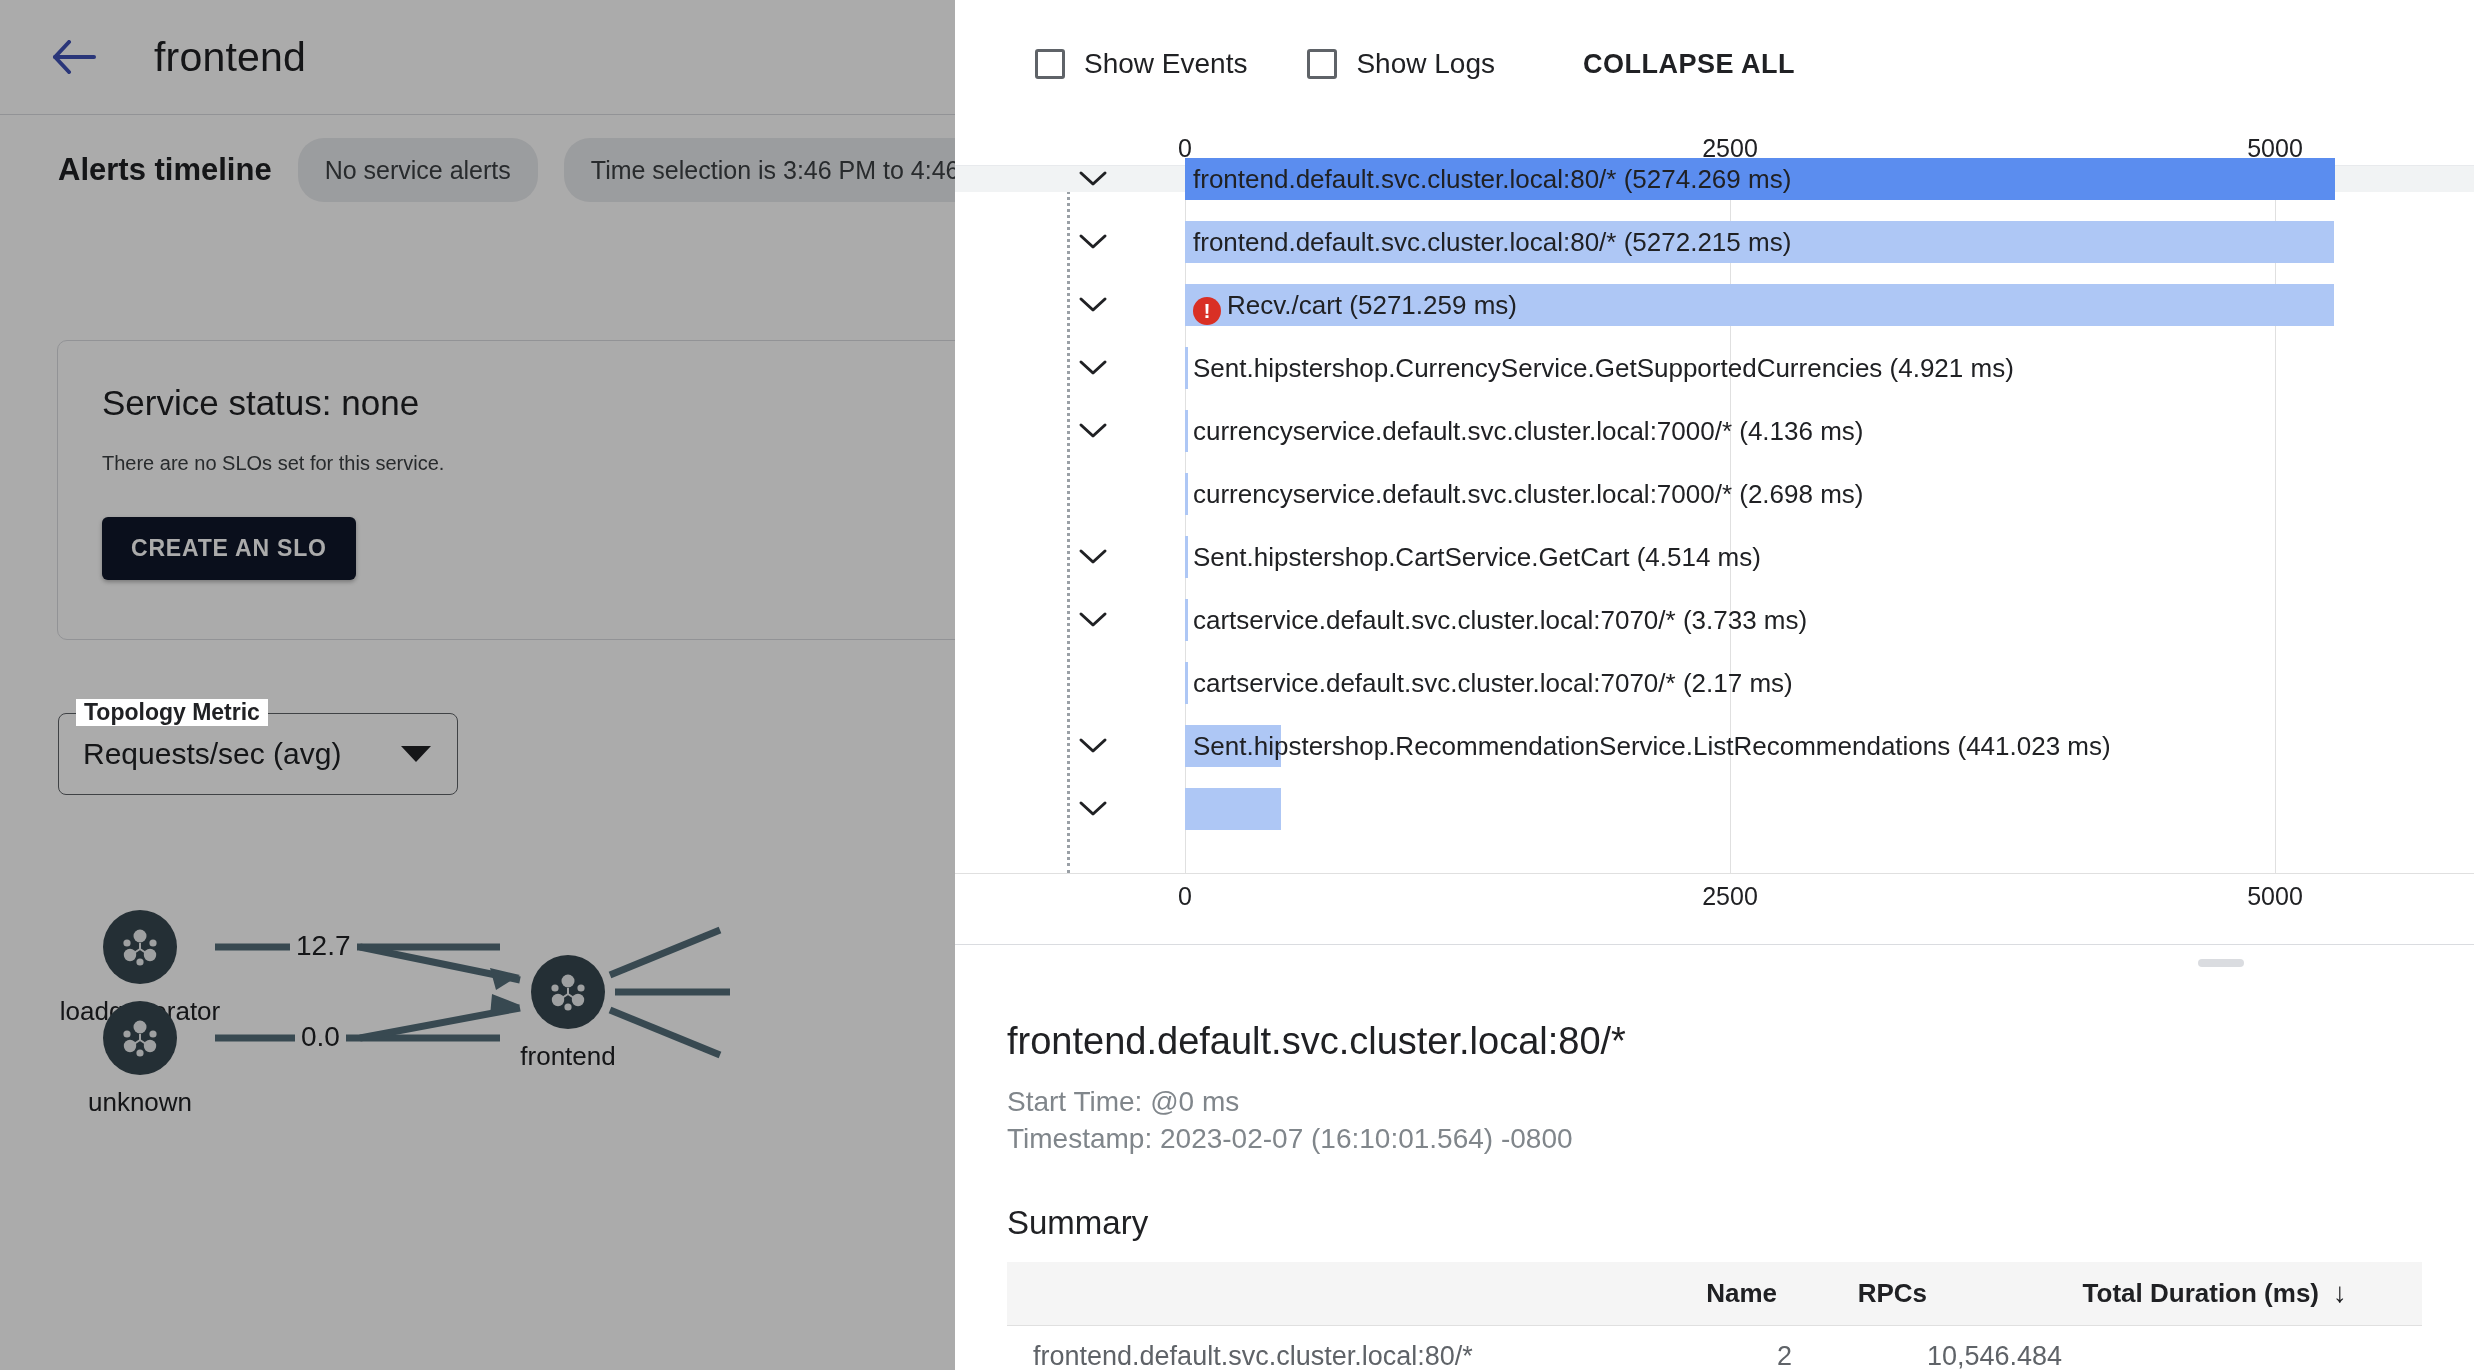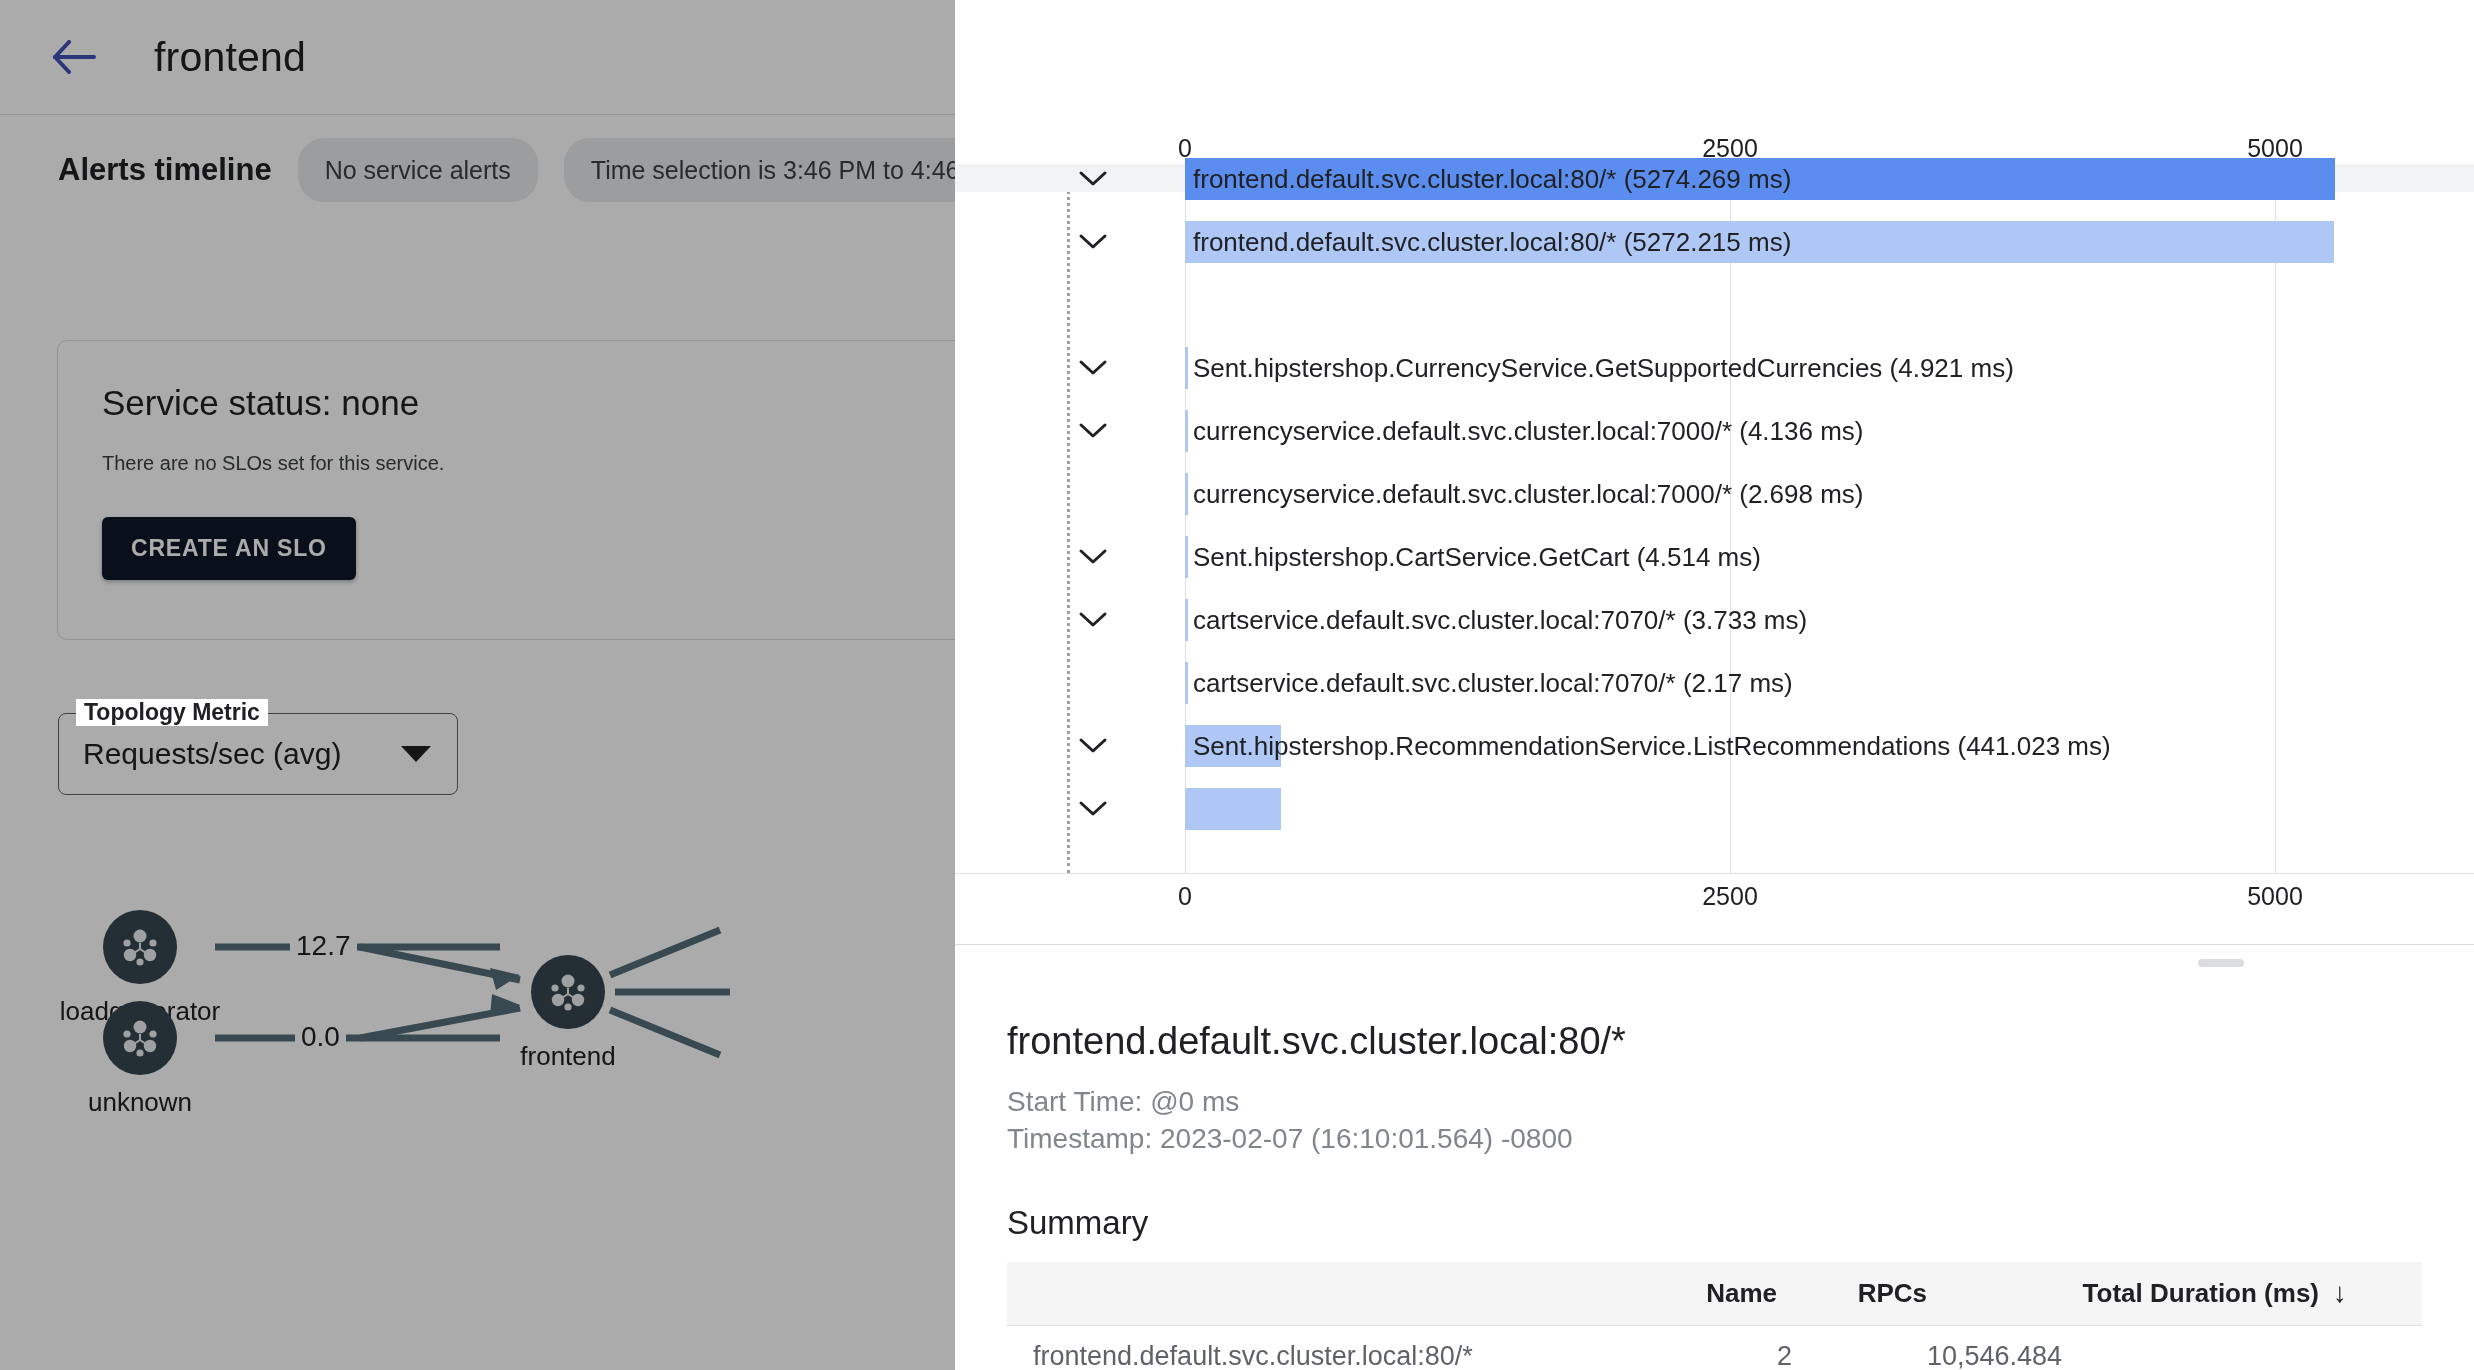--- a/index.html
+++ b/index.html
@@ -321,20 +321,31 @@
 
       <div class="edge-label" style="left:290px;top:50px">12.7</div>
       <div class="edge-label" style="left:295px;top:141px">0.0</div>
     </div>
   </div>
 
   <div id="scrim"></div>
 
   <div id="trace-panel">
 
+    <div class="tp-toolbar">
+      <div class="cb-item">
+        <span class="cb-box"></span>
+        <span class="cb-label">Show Events</span>
+      </div>
+      <div class="cb-item">
+        <span class="cb-box"></span>
+        <span class="cb-label">Show Logs</span>
+      </div>
+      <div class="collapse-all">COLLAPSE ALL</div>
+    </div>
 
     <div class="axis-top" id="axis-top">
         <div class="axis-tick" style="left: 230px; top: 6px;">0</div>
         <div class="axis-tick" style="left: 775px; top: 6px;">2500</div>
         <div class="axis-tick" style="left: 1320px; top: 6px;">5000</div>
       </div>
     <div class="axis-rule"></div>
 
     <div class="rows-area" id="rows-area">
       <svg class="dotted-curve" width="40" height="40" aria-hidden="true">
@@ -355,20 +366,29 @@
         </div>
         <div class="row" style="top: 63px;">
           <div class="row-caret">
             <svg width="30" height="18" viewBox="0 0 30 18" aria-hidden="true">
               <path d="M3 3 L15 14 L27 3" fill="none" stroke="#202124" stroke-width="3" stroke-linecap="round" stroke-linejoin="round"></path>
             </svg>
           </div>
           <div class="row-bar" style="left: 230px; width: 1149.34px; background: rgb(174, 199, 245);"></div>
           <div class="row-text" style="left: 238px;">frontend.default.svc.cluster.local:80/* (5272.215 ms)</div>
         </div>
+        <div class="row" style="top: 126px;">
+          <div class="row-caret">
+            <svg width="30" height="18" viewBox="0 0 30 18" aria-hidden="true">
+              <path d="M3 3 L15 14 L27 3" fill="none" stroke="#202124" stroke-width="3" stroke-linecap="round" stroke-linejoin="round"></path>
+            </svg>
+          </div>
+          <div class="row-bar" style="left: 230px; width: 1149.13px; background: rgb(174, 199, 245);"></div>
+          <div class="row-text" style="left: 238px;"><span class="err-icon">!</span>Recv./cart (5271.259 ms)</div>
+        </div>
         <div class="row" style="top: 189px;">
           <div class="row-caret">
             <svg width="30" height="18" viewBox="0 0 30 18" aria-hidden="true">
               <path d="M3 3 L15 14 L27 3" fill="none" stroke="#202124" stroke-width="3" stroke-linecap="round" stroke-linejoin="round"></path>
             </svg>
           </div>
           <div class="row-bar" style="left: 230px; width: 3px; background: rgb(174, 199, 245);"></div>
           <div class="row-text" style="left: 238px;">Sent.hipstershop.CurrencyService.GetSupportedCurrencies (4.921 ms)</div>
         </div>
         <div class="row" style="top: 252px;">

